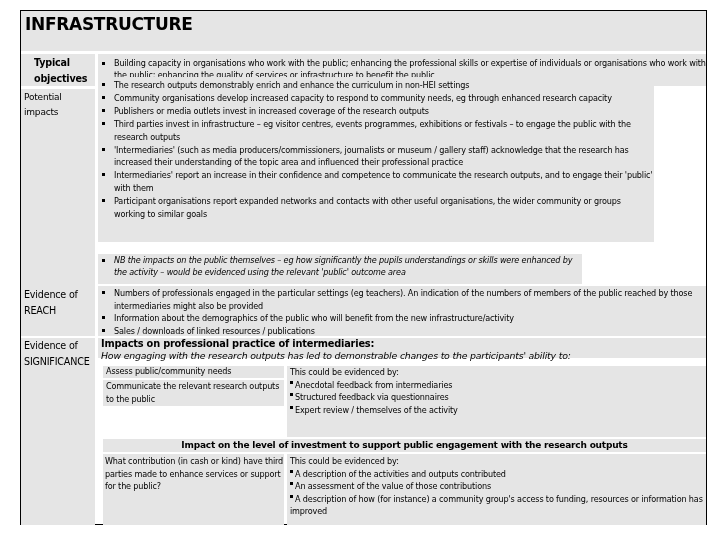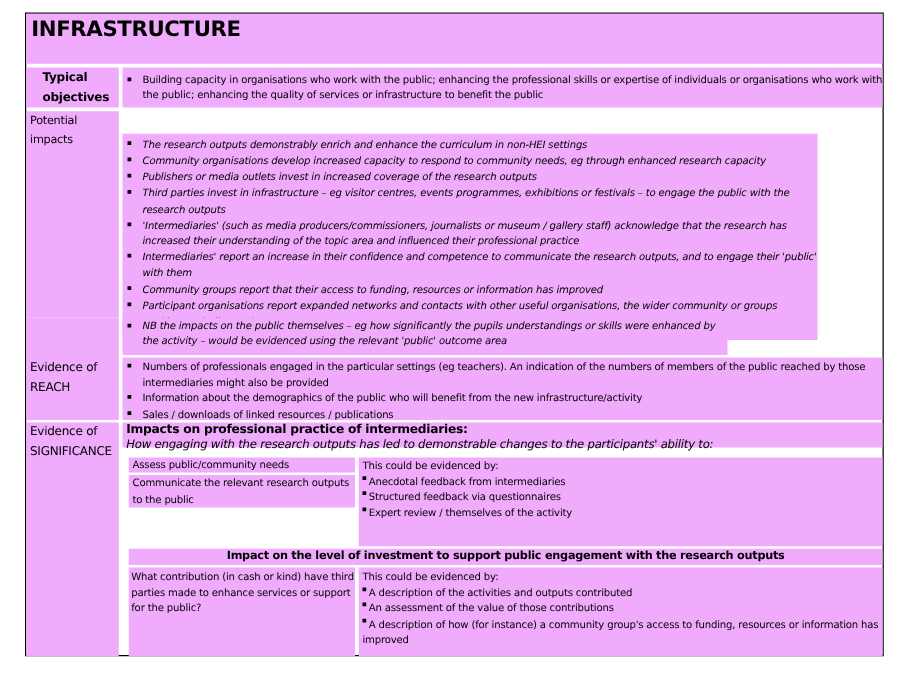--- a/index.html
+++ b/index.html
@@ -3,21 +3,21 @@
   <meta charset="utf-8">
   <style>
     * { margin: 0; padding: 0; box-sizing: border-box; }
     html, body { width: 720px; height: 540px; background: #ffffff; overflow: hidden; }
     body { font-family: "DejaVu Sans", sans-serif; color: #000; position: relative; }
 
     .frame {
       position: absolute; left: 20px; top: 10px; width: 687px; height: 515px;
       border: 1px solid #000; background: #ffffff;
     }
-    .cell { position: absolute; background: #f0abfc; }
+    .cell { position: absolute; background: #e5e5e5; }
 
     .title-cell { left: 0; top: 0; width: 685px; height: 40px; }
     .title {
       position: absolute; left: 4px; top: 3px;
       font-family: "DejaVu Sans", sans-serif; font-weight: bold; font-size: 17px; letter-spacing: -0.3px;
     }
 
     .label { font-size: 9.6px; line-height: 16px; padding: 3px 3px; letter-spacing: -0.2px; }
     .label.bold { font-weight: bold; }
 
@@ -47,29 +47,28 @@
   </div>
   <div class="cell" style="left:77px;top:43px;width:608px;height:32px;padding-top:4px;">
     <ul class="bl">
       <li>Building capacity in organisations who work with the public;  enhancing the professional skills or expertise  of individuals or organisations who work with the public; enhancing the quality of services or infrastructure to benefit the public</li>
     </ul>
   </div>
 
   <div class="cell" style="left:0;top:78px;width:74px;height:165px;">
     <div class="label" style="font-size:9px;line-height:15px;padding-top:1px;">Potential impacts</div>
   </div>
-  <div class="cell" style="left:77px;top:96px;width:556px;height:165px;padding-top:2px;font-style:italic;">
+  <div class="cell" style="left:77px;top:66px;width:556px;height:165px;padding-top:2px;">
     <ul class="bl" style="line-height:12.9px;">
       <li>The research outputs demonstrably enrich and enhance the curriculum  in non-HEI settings</li>
       <li>Community organisations develop increased capacity to respond to community needs, eg through enhanced research capacity</li>
       <li>Publishers or media outlets invest in increased coverage of the research outputs</li>
       <li>Third parties invest in infrastructure – eg visitor centres, events programmes, exhibitions or festivals – to engage the public with the research outputs</li>
       <li>'Intermediaries' (such as media producers/commissioners, journalists or museum / gallery staff) acknowledge that the research has increased their understanding of the topic area and influenced their professional practice</li>
       <li>Intermediaries' report an increase in their confidence and competence to communicate the research outputs, and to engage their 'public' with them</li>
-      <li>Community groups report that their access to funding, resources or information has improved</li>
       <li>Participant organisations report expanded networks and contacts with other useful organisations, the wider community or groups working to similar goals</li>
     </ul>
   </div>
 
   <div class="cell" style="left:0;top:243px;width:74px;height:82px;">
     <div class="label bold" style="position:absolute;top:30px;font-weight:normal;">Evidence of REACH</div>
   </div>
   <div class="cell" style="left:77px;top:243px;width:484px;height:30px;padding-top:1px;">
     <ul class="bl">
       <li class="it">NB the impacts on the public themselves – eg how significantly the pupils understandings or skills were enhanced by the activity – would be evidenced using the relevant 'public' outcome area</li>

